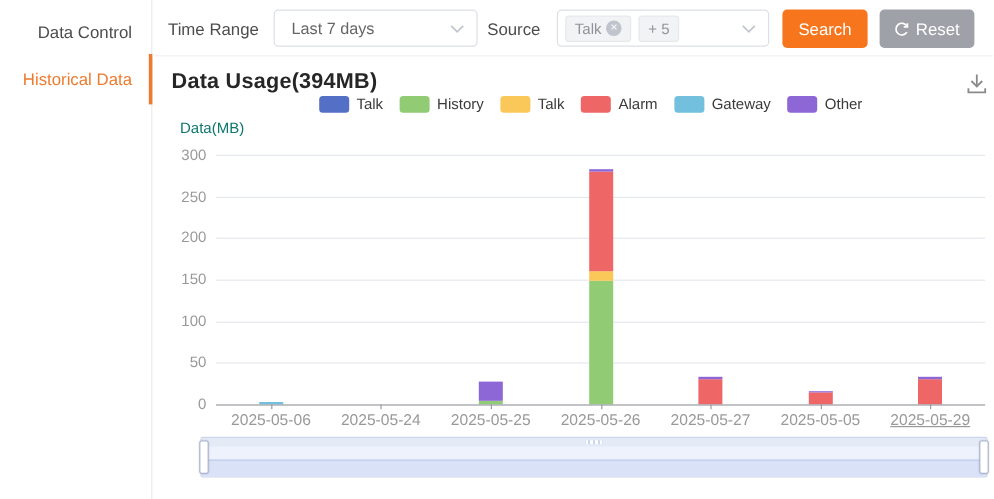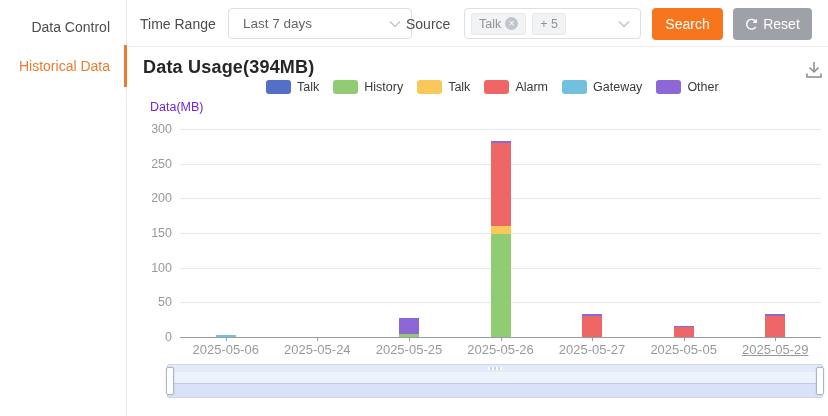--- a/index.html
+++ b/index.html
@@ -59,21 +59,21 @@
     color: #262626; letter-spacing: 0.2px;
   }
   .download { position: absolute; left: 803px; top: 59px; width: 22px; height: 22px; cursor: pointer; }
   .legend {
     position: absolute; left: 266px; top: 80px; display: flex; align-items: center; gap: 14px;
   }
   .legend-item { display: flex; align-items: center; gap: 6px; cursor: pointer; }
   .legend-swatch { width: 25px; height: 14px; border-radius: 3px; display: inline-block; }
   .legend-label { font-size: 12.5px; color: #3a3a3a; }
   
-  .y-title { position: absolute; left: 150px; top: 100px; font-size: 12.5px; color: #6d28d9; }
+  .y-title { position: absolute; left: 150px; top: 100px; font-size: 12.5px; color: #0f766e; }
   .y-axis { position: absolute; left: 116px; top: 129px; width: 56px; height: 208px; }
   .ytick {
     position: absolute; right: 0; width: 56px; text-align: right;
     font-size: 12.5px; color: #999; height: 16px; line-height: 16px;
   }
   .plot { position: absolute; left: 180px; top: 129px; width: 641px; height: 208px; }
   .gridline { position: absolute; left: 0; width: 641px; height: 1px; background: #e5e8ef; }
   .gridline.axis { background: #989ca3; z-index: 2; }
   .bar-seg { position: absolute; width: 20px; z-index: 1; }
   .xtick { position: absolute; top: 208px; width: 1px; height: 4px; background: #989ca3; }
@@ -114,21 +114,21 @@
   <div class="sidebar">
     <div class="side-item active" style="top:52px">Historical Data</div>
     <div class="side-item" style="top:13px">Data Control</div>
     <div class="side-active-bar"></div>
   </div>
 
   <div class="topbar-divider"></div>
 
   <div class="tb-label" style="left:140px">Time Range</div>
 
-  <div class="select" style="left:228px;width:184px">
+  <div class="select" style="left:228px;width:170px">
     <span class="sel-text">Last 7 days</span>
     <span class="chev">
       <svg width="12" height="8" viewBox="0 0 12 8">
           <polyline points="1,1.5 6,6.5 11,1.5" fill="none" stroke="#c0c4cc" stroke-width="1.4"></polyline>
         </svg>
     </span>
   </div>
 
   <div class="tb-label" style="left:406px">Source</div>
 

